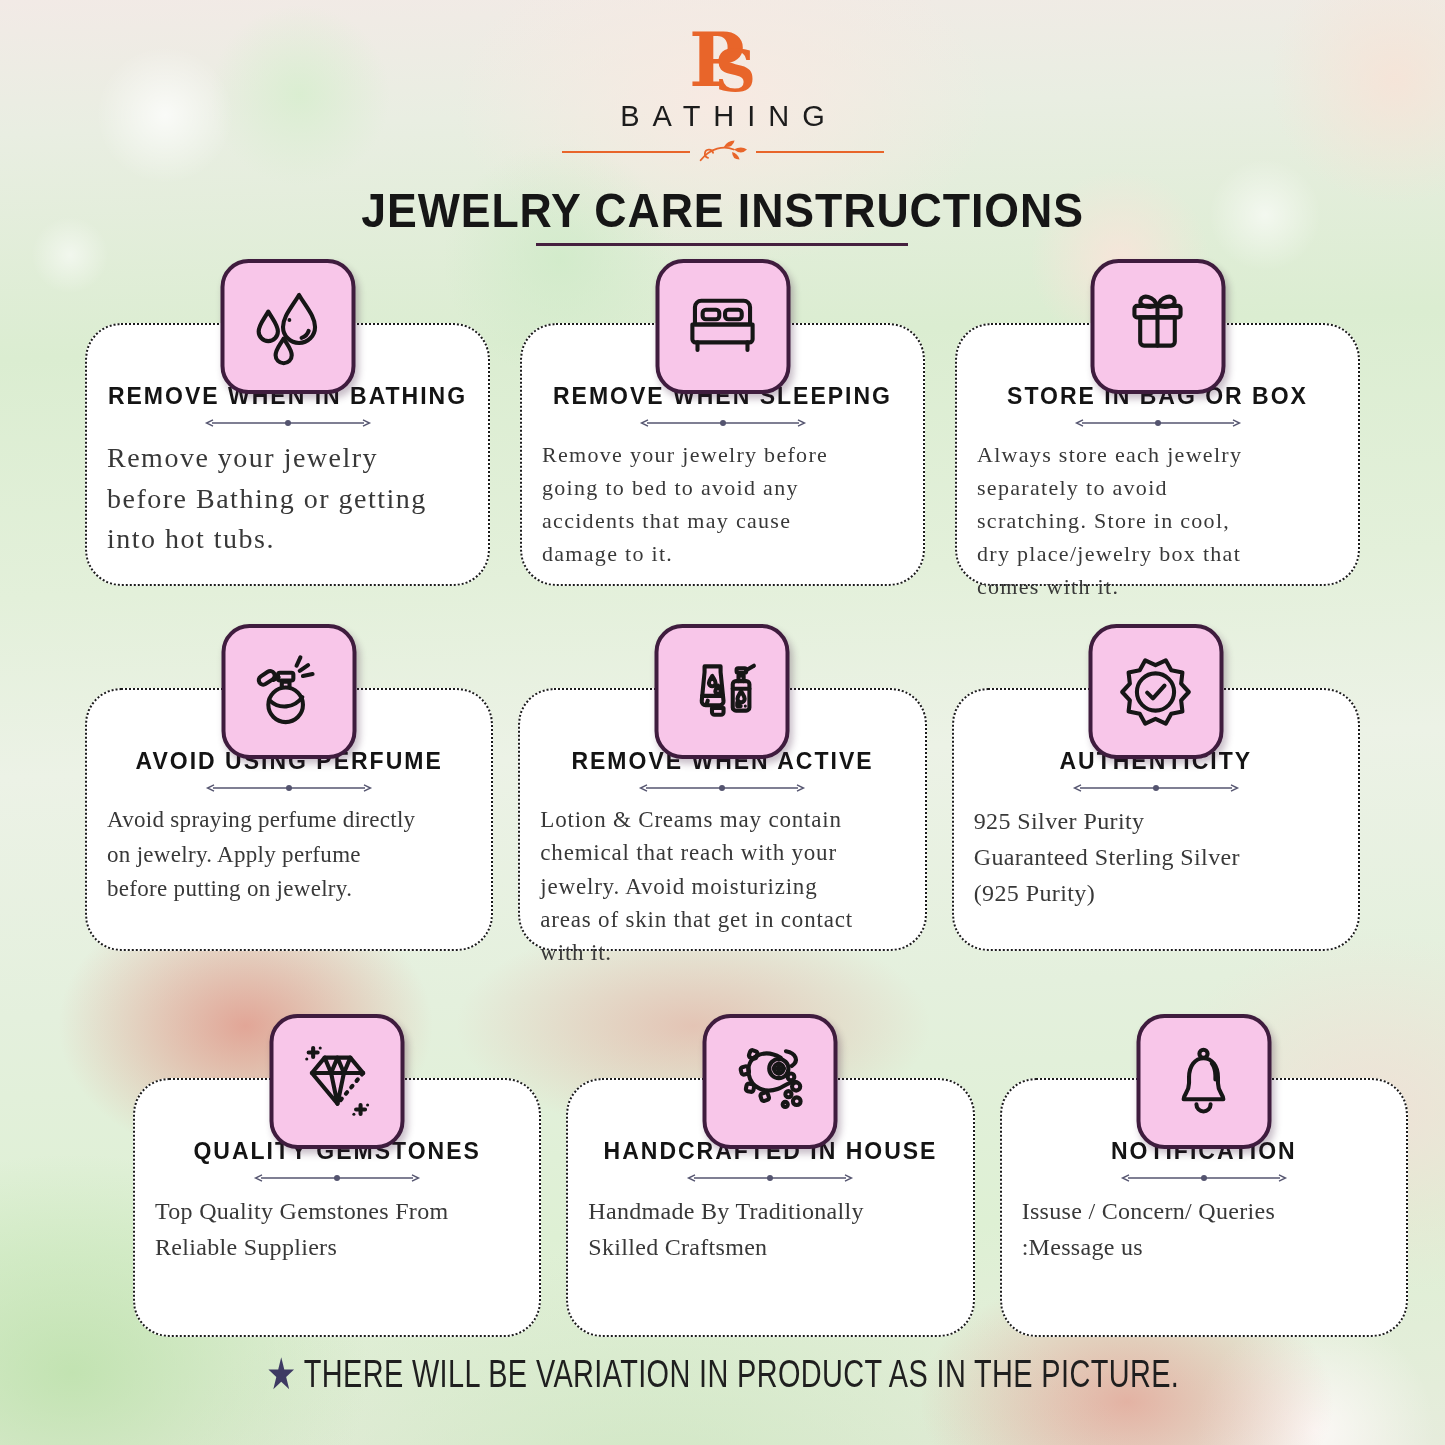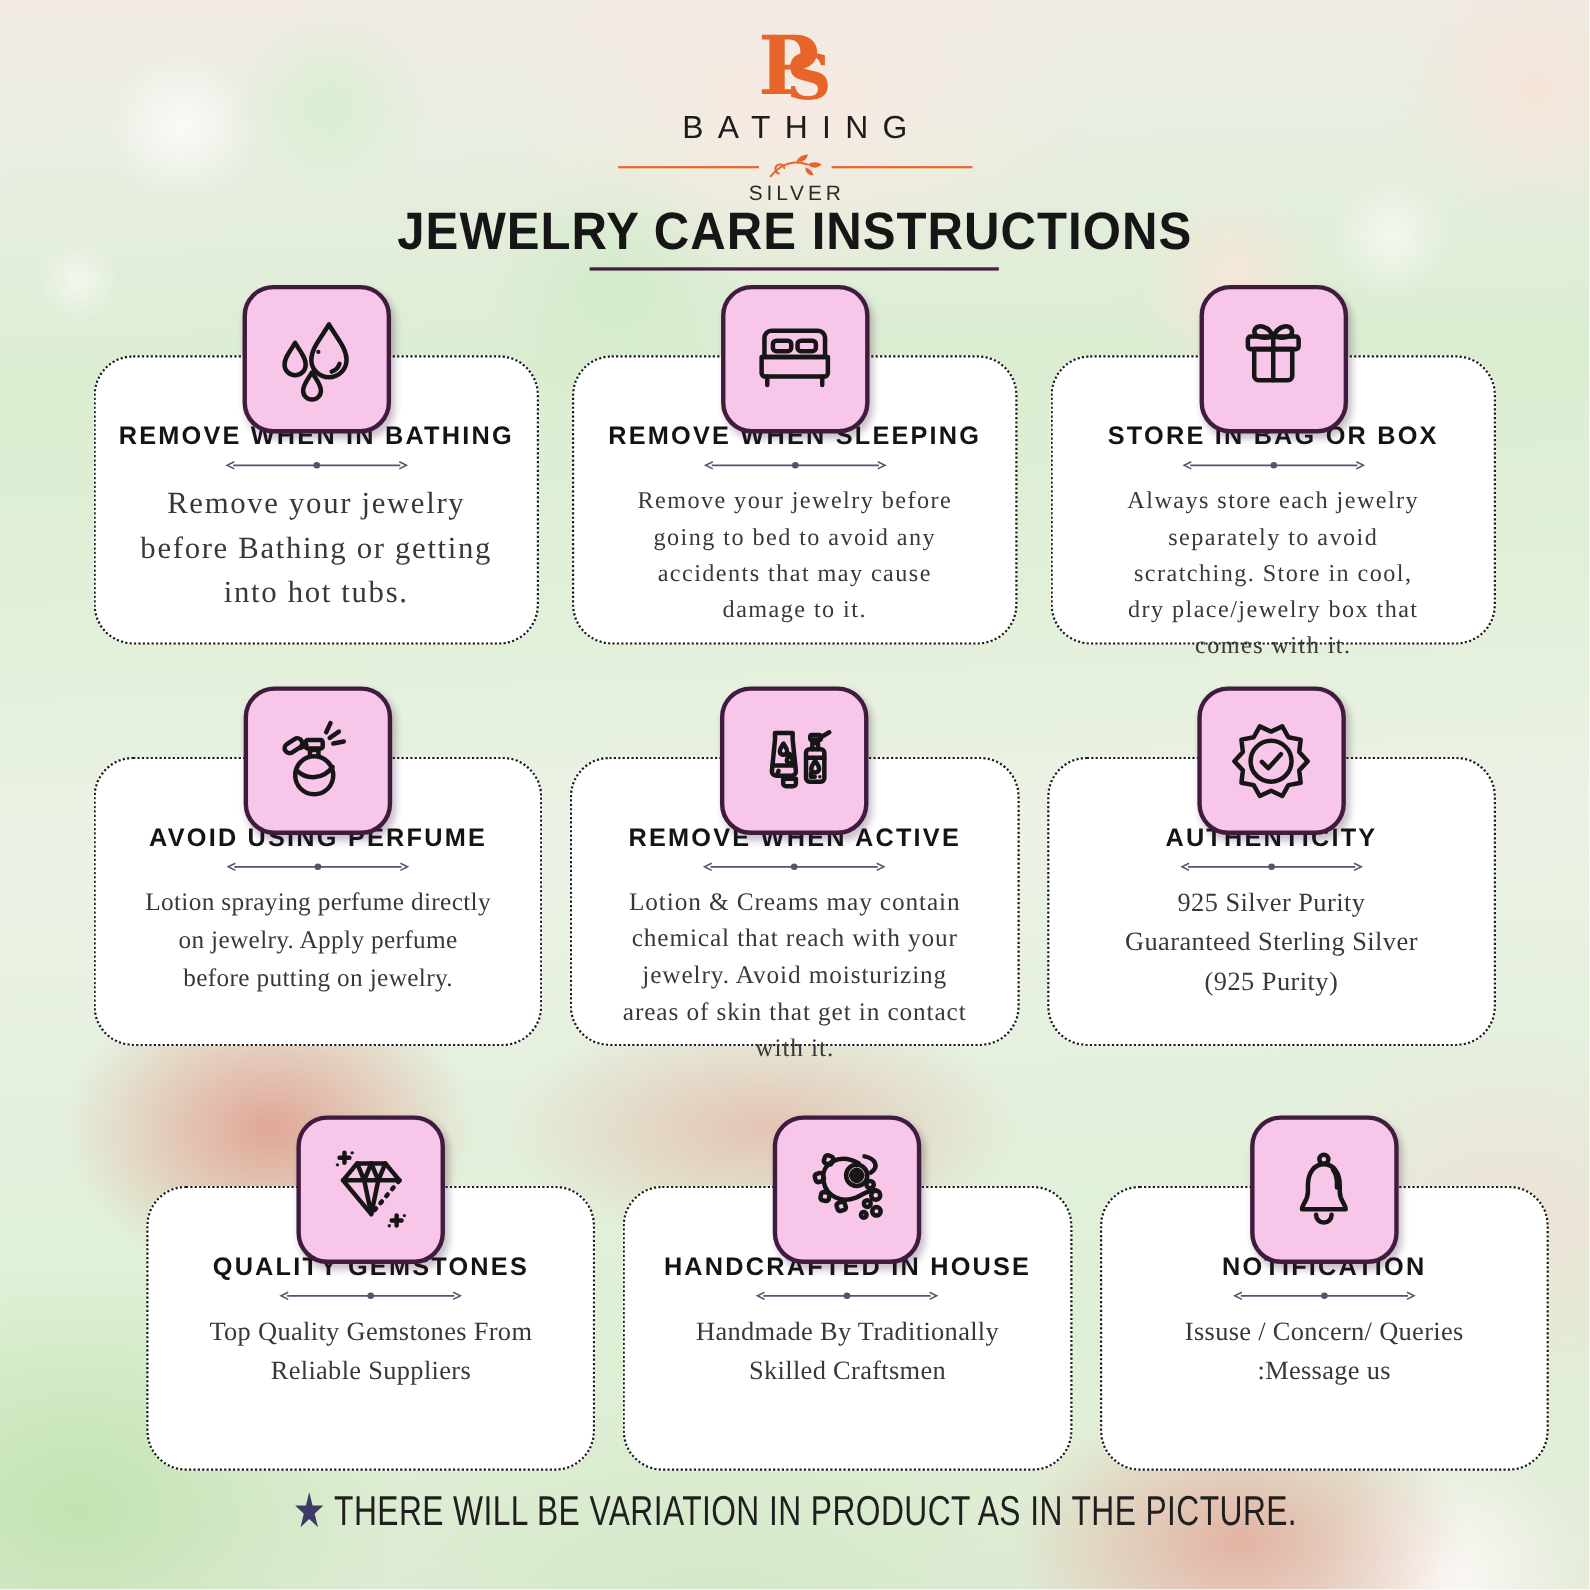--- a/index.html
+++ b/index.html
@@ -45,21 +45,21 @@
   .card{flex:1;position:relative;background:#fff;border:2.2px dotted #1b1b1b;border-radius:36px;
     padding:58px 20px 0;box-sizing:border-box;}
   .tile{position:absolute;top:-66px;left:50%;transform:translateX(-50%);
     width:127px;height:127px;border-radius:28px;background:#F8C6E9;border:4.5px solid #3F1C3E;
     display:flex;align-items:center;justify-content:center;box-shadow:3px 5px 7px rgba(60,25,60,.28);}
   .tile-icon{width:82px;height:82px;stroke:#161616;stroke-width:3.2;fill:none;
     stroke-linecap:round;stroke-linejoin:round;}
   .tile-icon .fill{fill:#161616;stroke:none;}
   .card-title{margin:0;text-align:center;font-size:23px;font-weight:800;letter-spacing:2px;color:#141414;}
   .hdiv{display:block;margin:7px auto 9px;}
-  .card-body{margin:0;text-align:center;white-space:pre-line;color:#383838;
+  .card-body{margin:0;text-align:left;white-space:pre-line;color:#383838;
     font-family:"Liberation Serif",serif;line-height:1.5;}
   .c1 .card-body{font-size:28px;letter-spacing:1.5px;line-height:1.45;}
   .c2 .card-body,.c3 .card-body{font-size:22px;letter-spacing:1.3px;line-height:1.5;}
   .c4 .card-body{font-size:23px;letter-spacing:.3px;}
   .c5 .card-body{font-size:23px;letter-spacing:.8px;line-height:1.45;}
   .c6 .card-body{font-size:24px;letter-spacing:.4px;}
   .c7 .card-body,.c8 .card-body,.c9 .card-body{font-size:24px;letter-spacing:.3px;}
   
   .footer{position:absolute;top:1352px;left:0;width:100%;display:flex;justify-content:center;}
   .footer-line{display:flex;align-items:center;gap:10px;transform:scaleX(.76);}
@@ -80,21 +80,20 @@
       <span class="oline"></span>
       <svg width="58" height="26" viewBox="0 0 70 30">
         <path d="M8 25 C20 10 36 7 48 12" fill="none" stroke="#E8652A" stroke-width="2.2" stroke-linecap="round"></path>
         <path d="M17 22 a5 5 0 1 1 6 -6" fill="none" stroke="#E8652A" stroke-width="2.2" stroke-linecap="round"></path>
         <path d="M36 9 q4 -8 13 -8 q-2 9 -13 8 z" fill="#E8652A"></path>
         <path d="M48 12 q9 -5 16 0 q-7 7 -16 0 z" fill="#E8652A"></path>
         <path d="M46 15 q7 2 9 9 q-9 0 -9 -9 z" fill="#E8652A"></path>
       </svg>
       <span class="oline"></span>
     </div>
-    <div class="brand-tagline">SILVER</div>
   </header>
 
   <h1 class="page-title">JEWELRY CARE INSTRUCTIONS</h1>
   <div class="title-underline"></div>
 
   <section class="row row1">
 
     <article class="card c1">
       <div class="tile">
         <svg class="tile-icon" viewBox="0 0 64 64">
@@ -179,21 +178,21 @@
           <path d="M40 15.5 l6.5 -4.5 M42.5 19.5 l7.5 -1.5 M37.5 11.5 l3 -6.5"></path>
         </svg>
       </div>
       <h2 class="card-title">AVOID USING PERFUME</h2>
       <svg class="hdiv" width="170" height="12" viewBox="0 0 170 12">
         <line x1="9" y1="6" x2="161" y2="6" stroke="#54546F" stroke-width="1.6"></line>
         <path d="M10 2.8 L3.5 6 L10 9.2" fill="none" stroke="#54546F" stroke-width="1.4"></path>
         <path d="M160 2.8 L166.5 6 L160 9.2" fill="none" stroke="#54546F" stroke-width="1.4"></path>
         <circle cx="85" cy="6" r="3" fill="#54546F"></circle>
       </svg>
-      <p class="card-body">Lotion spraying perfume directly
+      <p class="card-body">Avoid spraying perfume directly
 on jewelry. Apply perfume
 before putting on jewelry.</p>
     </article>
 
     <article class="card c5">
       <div class="tile">
         <svg class="tile-icon" viewBox="0 0 64 64">
           <path d="M18 12 h12.5 v4.5 l2.3 22.5 a3 3 0 0 1 -3 3.3 h-11 a3 3 0 0 1 -3 -3.3 l2.2 -22.5 z"></path>
           <line x1="16.2" y1="35" x2="32.2" y2="35"></line>
           <path d="M20.5 38.8 l-.8 2.4"></path>

